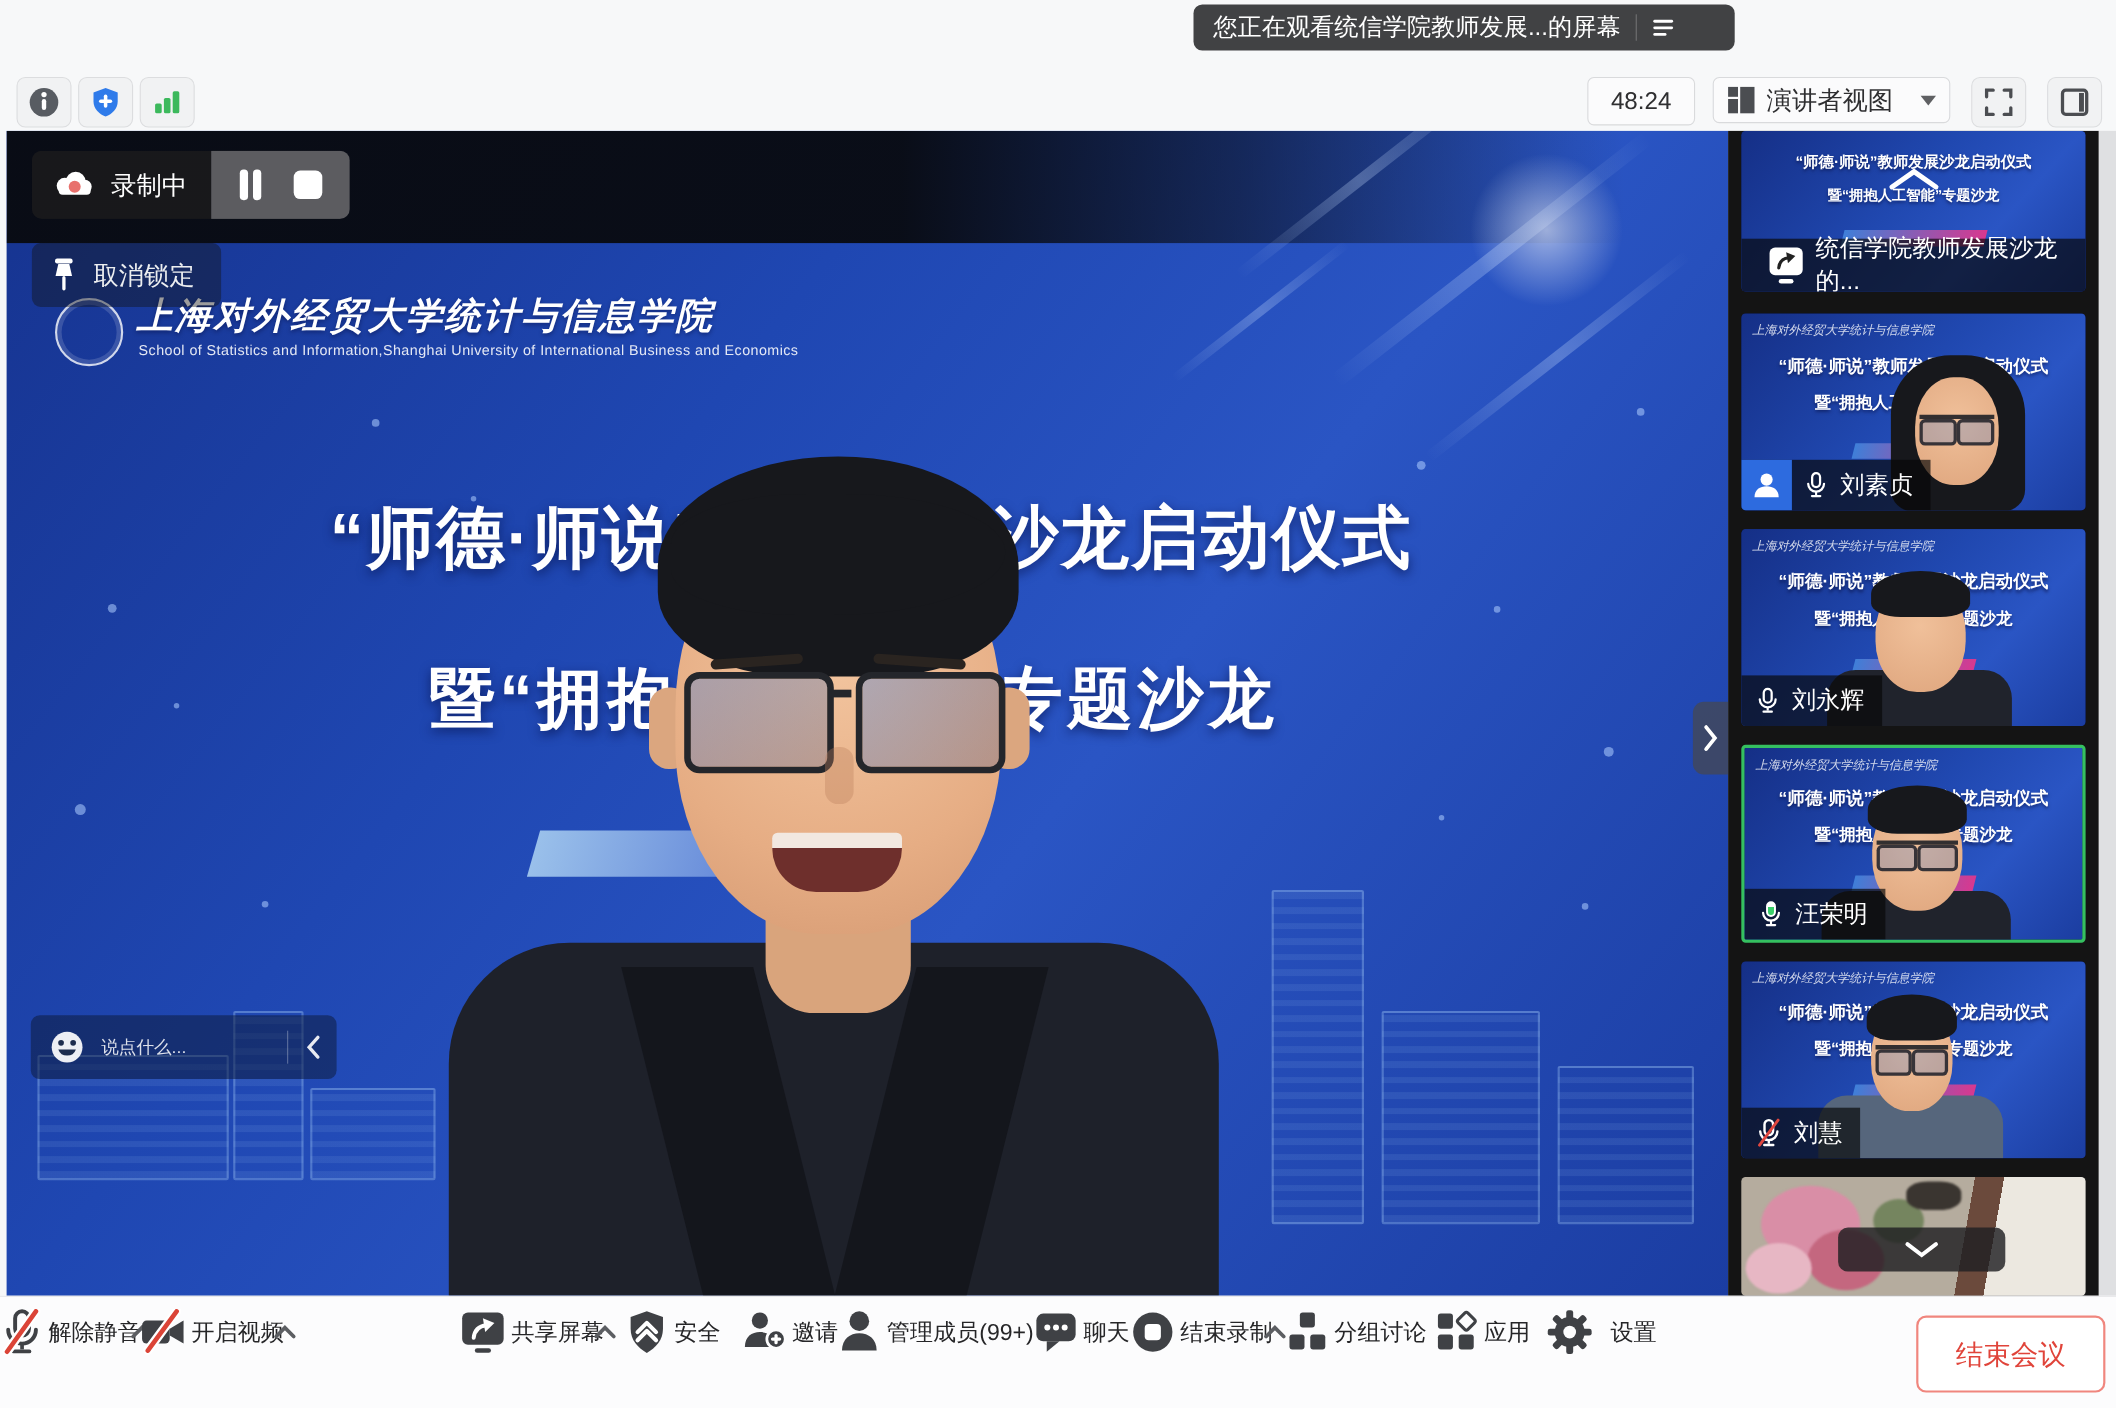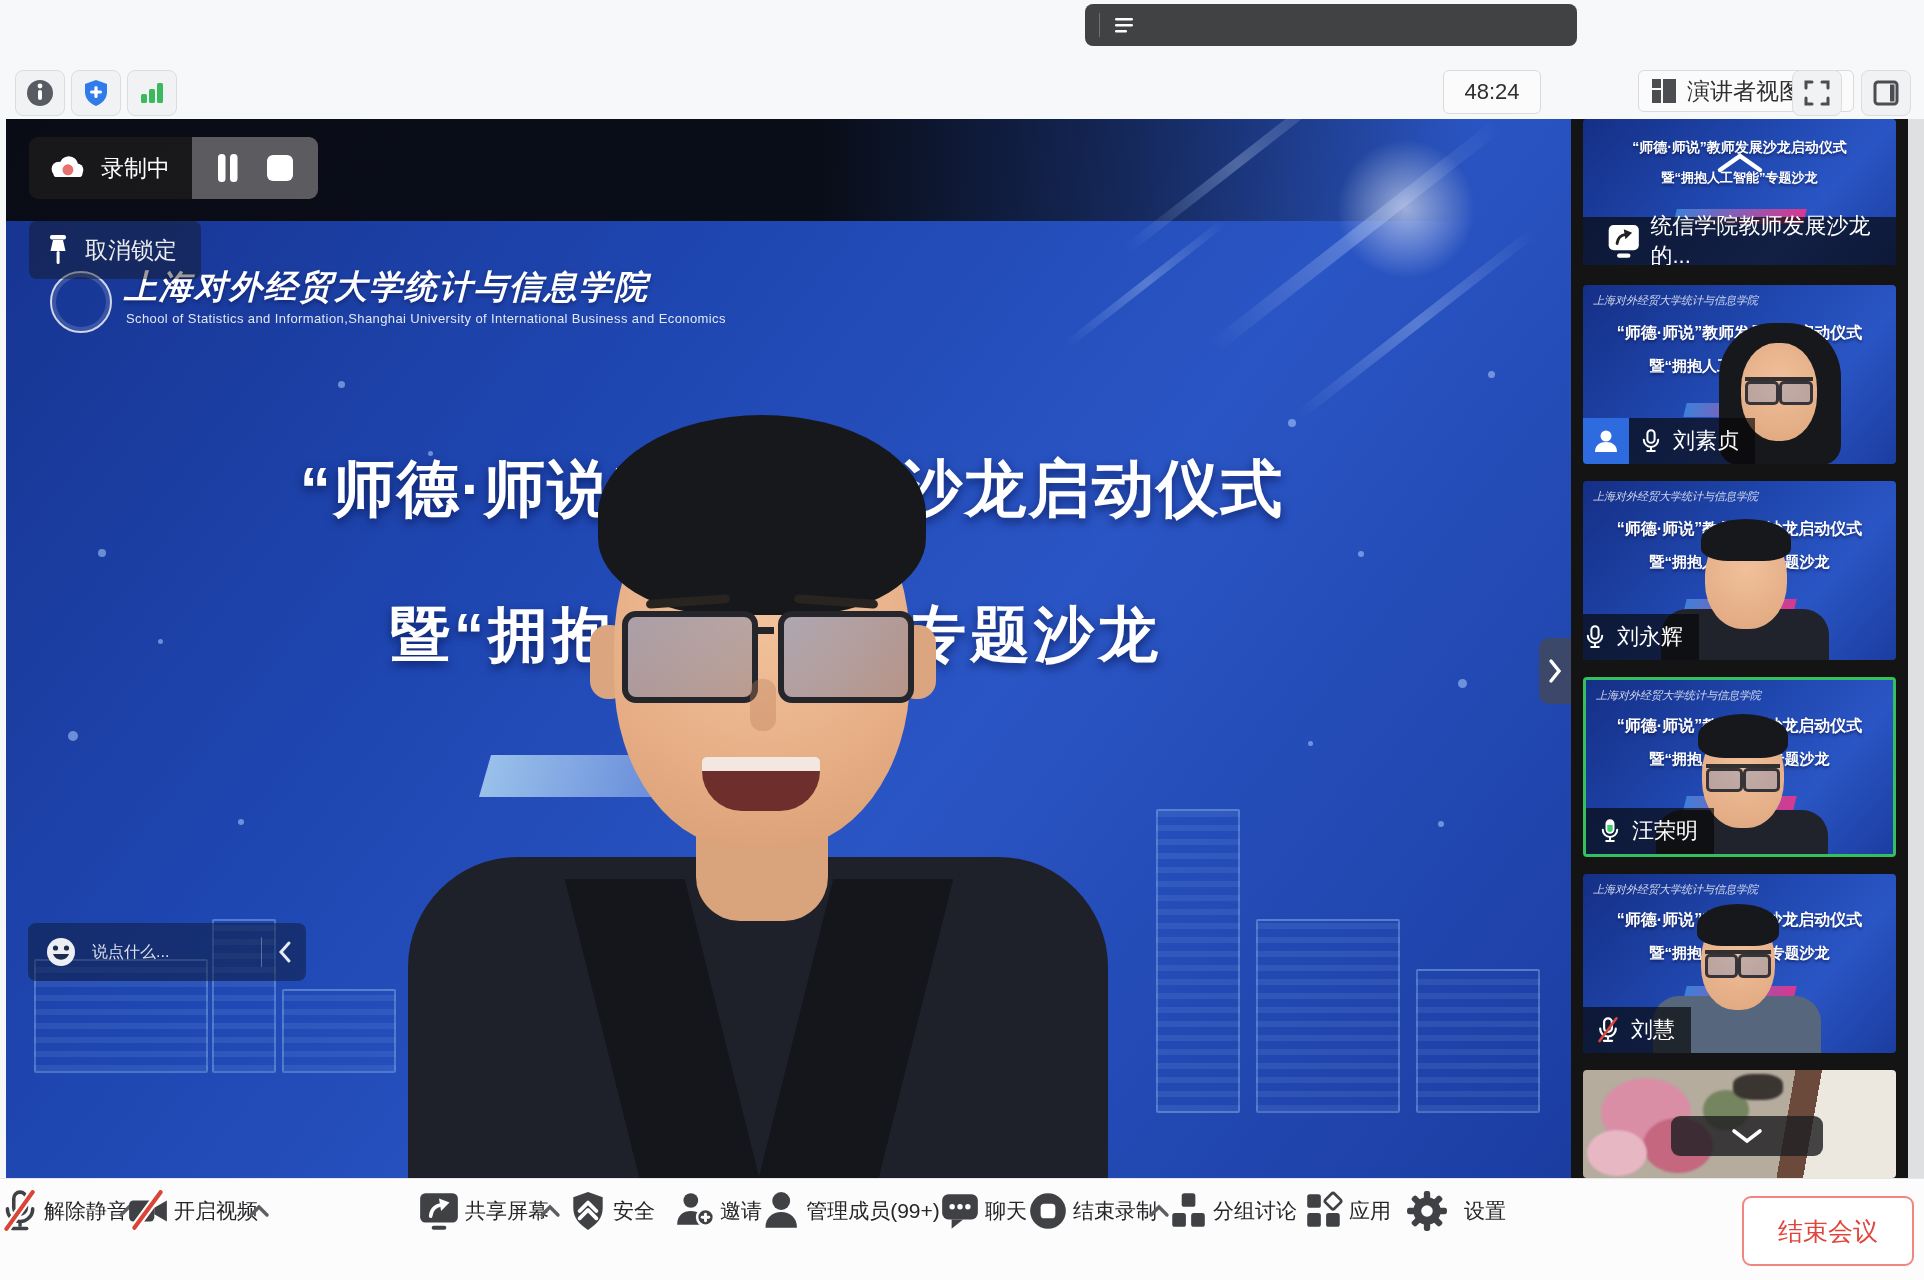--- a/index.html
+++ b/index.html
@@ -12,21 +12,21 @@
   
   #topbar{left:0;top:0;width:1924px;height:119px;background:#f7f8f9;}
   .tool-btn{top:70px;width:48px;height:44px;background:#f1f2f3;border:1px solid #dcdddf;
             border-radius:8px;display:flex;align-items:center;justify-content:center;}
   #notif{left:1085px;top:4px;width:492px;height:42px;background:rgba(55,56,58,.95);
          border-radius:8px;display:flex;align-items:center;color:#fff;font-size:22px;}
   #notif .txt{padding-left:18px;white-space:nowrap;}
   #notif .sep{width:1px;height:24px;background:rgba(255,255,255,.25);margin:0 12px 0 14px;}
   #timer{left:1443px;top:70px;width:96px;height:42px;border:1px solid #d9dadc;border-radius:6px;
          background:#fbfbfc;color:#2f2f31;font-size:22px;display:flex;align-items:center;justify-content:center;}
-  #viewsel{left:1638px;top:70px;width:216px;height:42px;border:1px solid #d9dadc;border-radius:6px;
+  #viewsel{left:1557px;top:70px;width:216px;height:42px;border:1px solid #d9dadc;border-radius:6px;
            background:#fbfbfc;display:flex;align-items:center;gap:10px;padding:0 12px;box-sizing:border-box;
            color:#2f2f31;font-size:23px;}
   .caret{width:0;height:0;border-left:7px solid transparent;border-right:7px solid transparent;
          border-top:9px solid #5f6063;}
 
   
   #video{left:6px;top:119px;width:1565px;height:1059px;overflow:hidden;
          background:linear-gradient(128deg,#16338f 0%,#1f47b2 35%,#2a55c4 60%,#1b3da2 100%);}
   #darkband{left:0;top:0;width:100%;height:102px;
       background:linear-gradient(90deg,rgba(8,9,12,.93) 0 52%,rgba(8,9,12,.55) 72%,rgba(8,9,12,0) 94%);}
@@ -145,20 +145,21 @@
 </div>
 <div class="abs tool-btn" style="left:127px;">
   <svg width="30" height="30" viewBox="0 0 30 30">
     <rect x="4" y="16" width="6" height="9" rx="1.5" fill="#3cb95c"></rect>
     <rect x="12" y="11" width="6" height="14" rx="1.5" fill="#3cb95c"></rect>
     <rect x="20" y="5" width="6" height="20" rx="1.5" fill="#3cb95c"></rect>
   </svg>
 </div>
 
 <div id="notif" class="abs">
+  <span class="txt">您正在观看统信学院教师发展...的屏幕</span>
   <span class="sep"></span>
   <svg width="24" height="24" viewBox="0 0 24 24" style="margin-right:12px">
     <rect x="3" y="5" width="18" height="2.6" rx="1.3" fill="#fff"></rect>
     <rect x="3" y="11" width="18" height="2.6" rx="1.3" fill="#fff"></rect>
     <rect x="3" y="17" width="12" height="2.6" rx="1.3" fill="#fff"></rect>
   </svg>
 </div>
 
 <div id="timer" class="abs">48:24</div>
 
@@ -350,21 +351,21 @@
 <div class="abs tile" style="left:1583px;top:481px;height:179px;">
   <div class="ms">
     <div class="ms-logo">上海对外经贸大学统计与信息学院</div>
     <div class="ms-t1" style="top:38px;font-size:16px;">“师德·师说”教师发展沙龙启动仪式</div>
     <div class="ms-t1" style="top:72px;font-size:15px;">暨“拥抱人工智能”专题沙龙</div>
     <div class="ms-banner" style="top:118px;width:110px;height:14px;"></div>
   </div>
   <div class="pp-body" style="left:78px;top:128px;width:168px;height:51px;"></div>
   <div class="pp-face" style="left:122px;top:48px;width:82px;height:100px;border-radius:46%;"></div>
   <div class="pp-hair" style="left:118px;top:38px;width:90px;height:42px;border-radius:50% 50% 30% 30%;"></div>
-  <div class="tlabel" style="">
+  <div class="tlabel" style="padding-left:12px;">
     <svg width="24" height="30" viewBox="0 0 40 40">
       <rect x="14" y="2" width="12" height="21" rx="6" fill="none" stroke="#fff" stroke-width="3.4"></rect>
       <path d="M8 18 a12 12 0 0 0 24 0" fill="none" stroke="#fff" stroke-width="3.4" stroke-linecap="round"></path>
       <rect x="18.4" y="30" width="3.2" height="5" fill="#fff"></rect>
       <rect x="12" y="35" width="16" height="3.4" rx="1.7" fill="#fff"></rect>
     </svg>
     <span>刘永辉</span>
   </div>
 </div>
 

